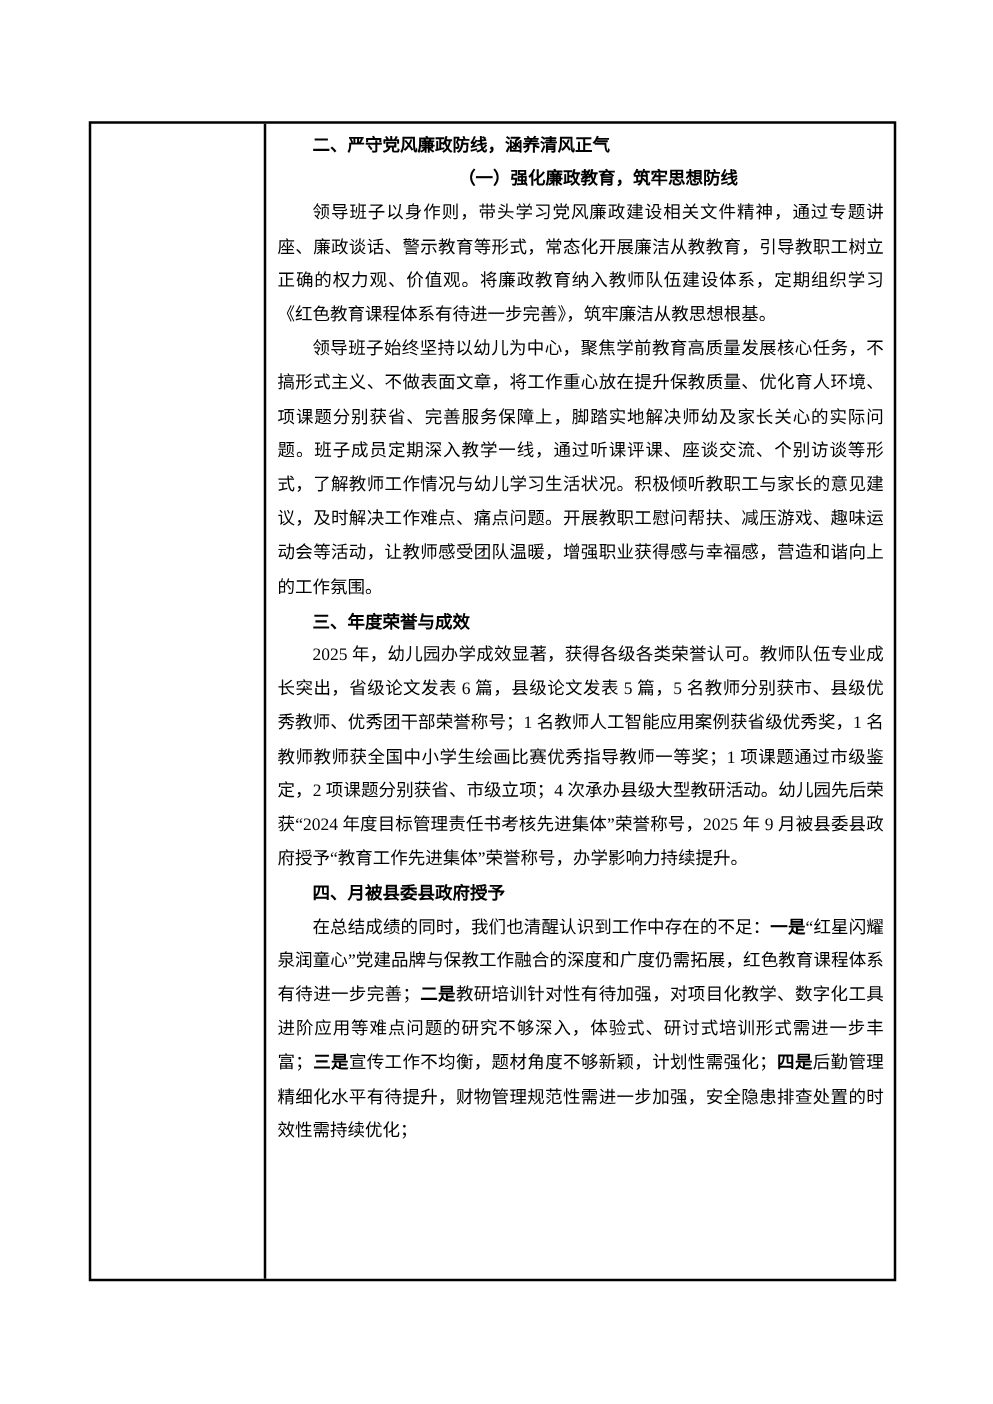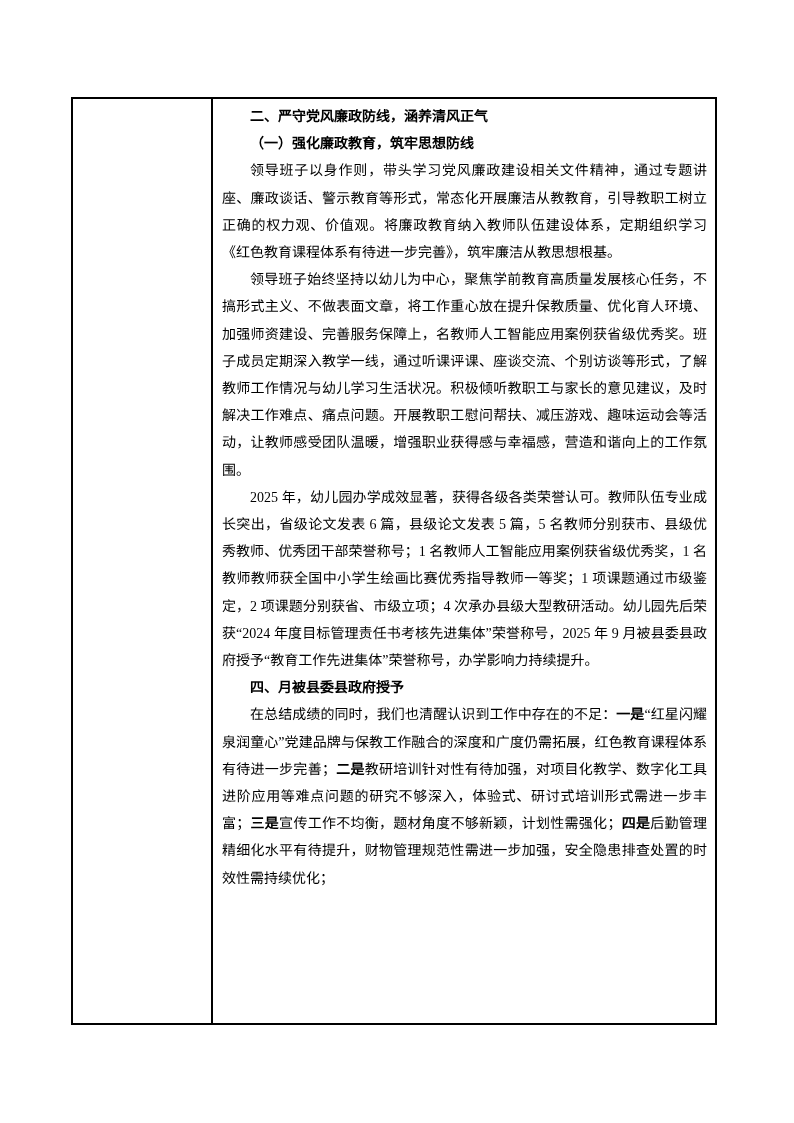--- a/index.html
+++ b/index.html
@@ -47,38 +47,39 @@
     text-align: justify;
     font-family: "Liberation Serif", "DejaVu Serif", serif;
   }
   .blk.section {
     font-family: "Liberation Sans", "DejaVu Sans", sans-serif;
     font-weight: 600;
     text-align: left;
   }
   .blk.subhead {
     font-weight: bold;
-    text-align: left;
+    text-align: center;
   }
   .blk .b {
     font-weight: bold;
     font-family: Liberation Serif, serif;
   }
 </style>
 </head>
 <body>
 
 <div class="page">
   <div class="doc-table">
     <div class="cell-left"></div>
     <div class="cell-right">
       <div>
           <p class="blk section"><span>二、严守党风廉政防线，涵养清风正气</span></p>
           <p class="blk subhead"><span>（一）强化廉政教育，筑牢思想防线</span></p>
           <p class="blk para"><span>领导班子以身作则，带头学习党风廉政建设相关文件精神，通过专题讲座、廉政谈话、警示教育等形式，常态化开展廉洁从教教育，引导教职工树立正确的权力观、价值观。将廉政教育纳入教师队伍建设体系，定期组织学习《红色教育课程体系有待进一步完善》，筑牢廉洁从教思想根基。</span></p>
-          <p class="blk para"><span>领导班子始终坚持以幼儿为中心，聚焦学前教育高质量发展核心任务，不搞形式主义、不做表面文章，将工作重心放在提升保教质量、优化育人环境、加强师资建设、完善服务保障上，名教师人工智能应用案例获省级优秀奖。班子成员定期深入教学一线，通过听课评课、座谈交流、个别访谈等形式，了解教师工作情况与幼儿学习生活状况。积极倾听教职工与家长的意见建议，及时解决工作难点、痛点问题。开展教职工慰问帮扶、减压游戏、趣味运动会等活动，让教师感受团队温暖，增强职业获得感与幸福感，营造和谐向上的工作氛围。</span></p>
+          <p class="blk para"><span>领导班子始终坚持以幼儿为中心，聚焦学前教育高质量发展核心任务，不搞形式主义、不做表面文章，将工作重心放在提升保教质量、优化育人环境、项课题分别获省、完善服务保障上，脚踏实地解决师幼及家长关心的实际问题。班子成员定期深入教学一线，通过听课评课、座谈交流、个别访谈等形式，了解教师工作情况与幼儿学习生活状况。积极倾听教职工与家长的意见建议，及时解决工作难点、痛点问题。开展教职工慰问帮扶、减压游戏、趣味运动会等活动，让教师感受团队温暖，增强职业获得感与幸福感，营造和谐向上的工作氛围。</span></p>
+          <p class="blk section"><span>三、年度荣誉与成效</span></p>
           <p class="blk para"><span>2025 年，幼儿园办学成效显著，获得各级各类荣誉认可。教师队伍专业成长突出，省级论文发表 6 篇，县级论文发表 5 篇，5 名教师分别获市、县级优秀教师、优秀团干部荣誉称号；1 名教师人工智能应用案例获省级优秀奖，1 名教师教师获全国中小学生绘画比赛优秀指导教师一等奖；1 项课题通过市级鉴定，2 项课题分别获省、市级立项；4 次承办县级大型教研活动。幼儿园先后荣获“2024 年度目标管理责任书考核先进集体”荣誉称号，2025 年 9 月被县委县政府授予“教育工作先进集体”荣誉称号，办学影响力持续提升。</span></p>
           <p class="blk section"><span>四、月被县委县政府授予</span></p>
           <p class="blk para"><span>在总结成绩的同时，我们也清醒认识到工作中存在的不足：</span><span class="b">一是</span><span>“红星闪耀 泉润童心”党建品牌与保教工作融合的深度和广度仍需拓展，红色教育课程体系有待进一步完善；</span><span class="b">二是</span><span>教研培训针对性有待加强，对项目化教学、数字化工具进阶应用等难点问题的研究不够深入，体验式、研讨式培训形式需进一步丰富；</span><span class="b">三是</span><span>宣传工作不均衡，题材角度不够新颖，计划性需强化；</span><span class="b">四是</span><span>后勤管理精细化水平有待提升，财物管理规范性需进一步加强，安全隐患排查处置的时效性需持续优化；</span></p>
         </div>
     </div>
   </div>
 </div>
 
 </body></html>

